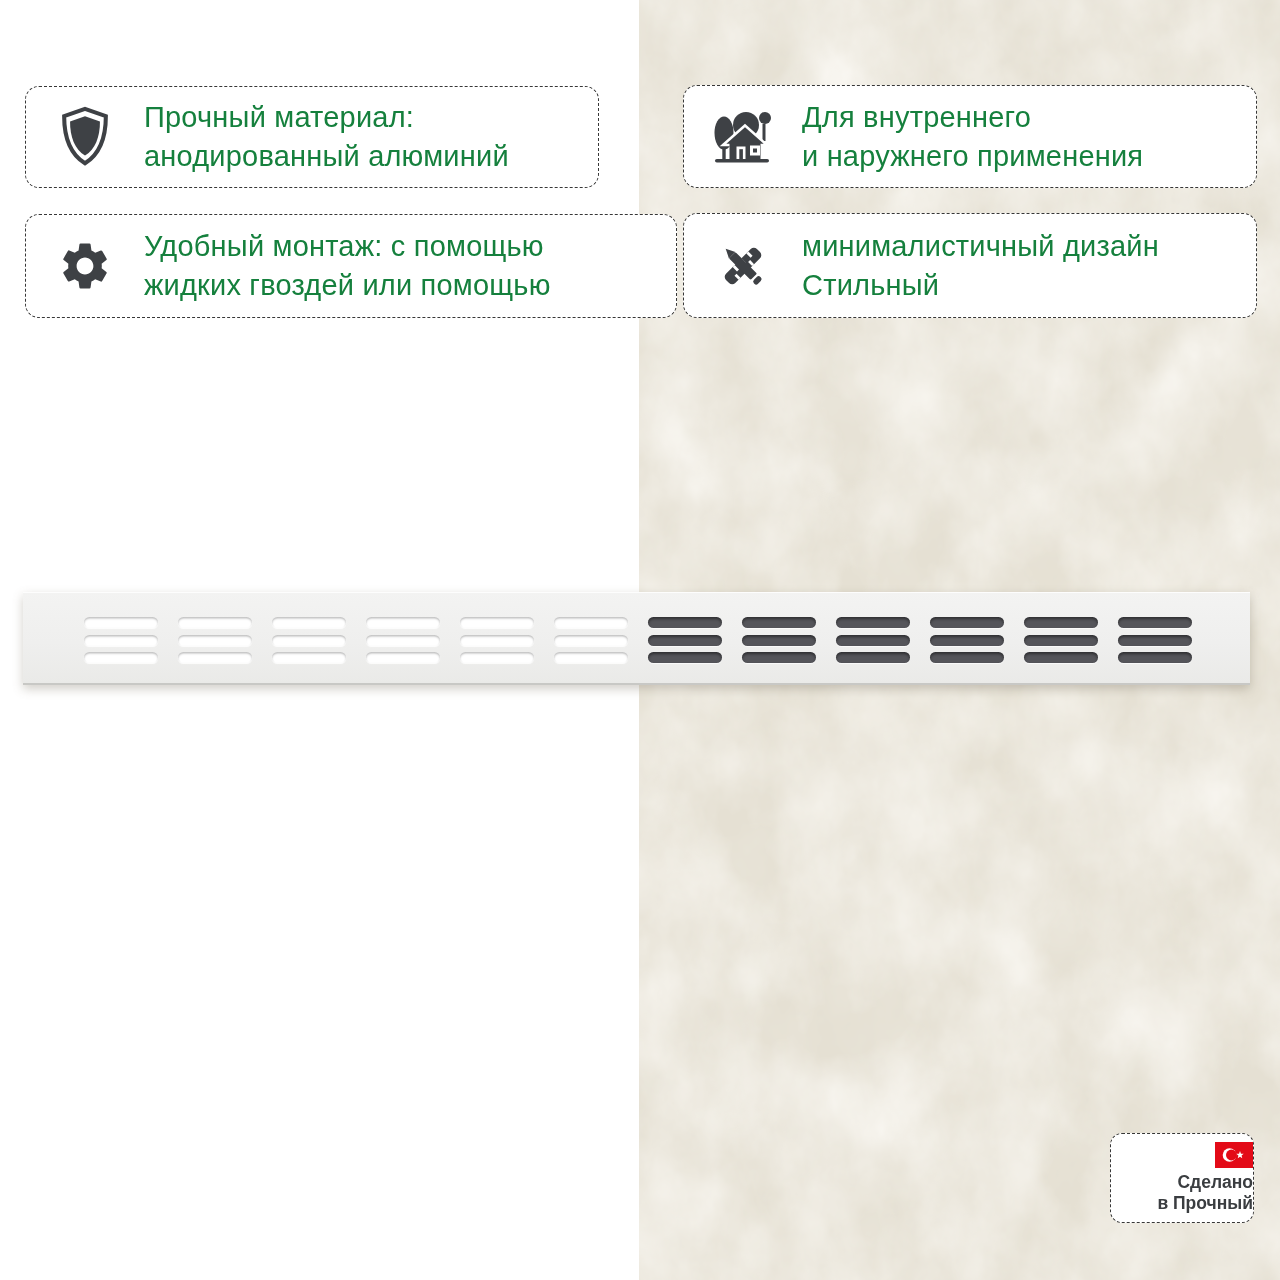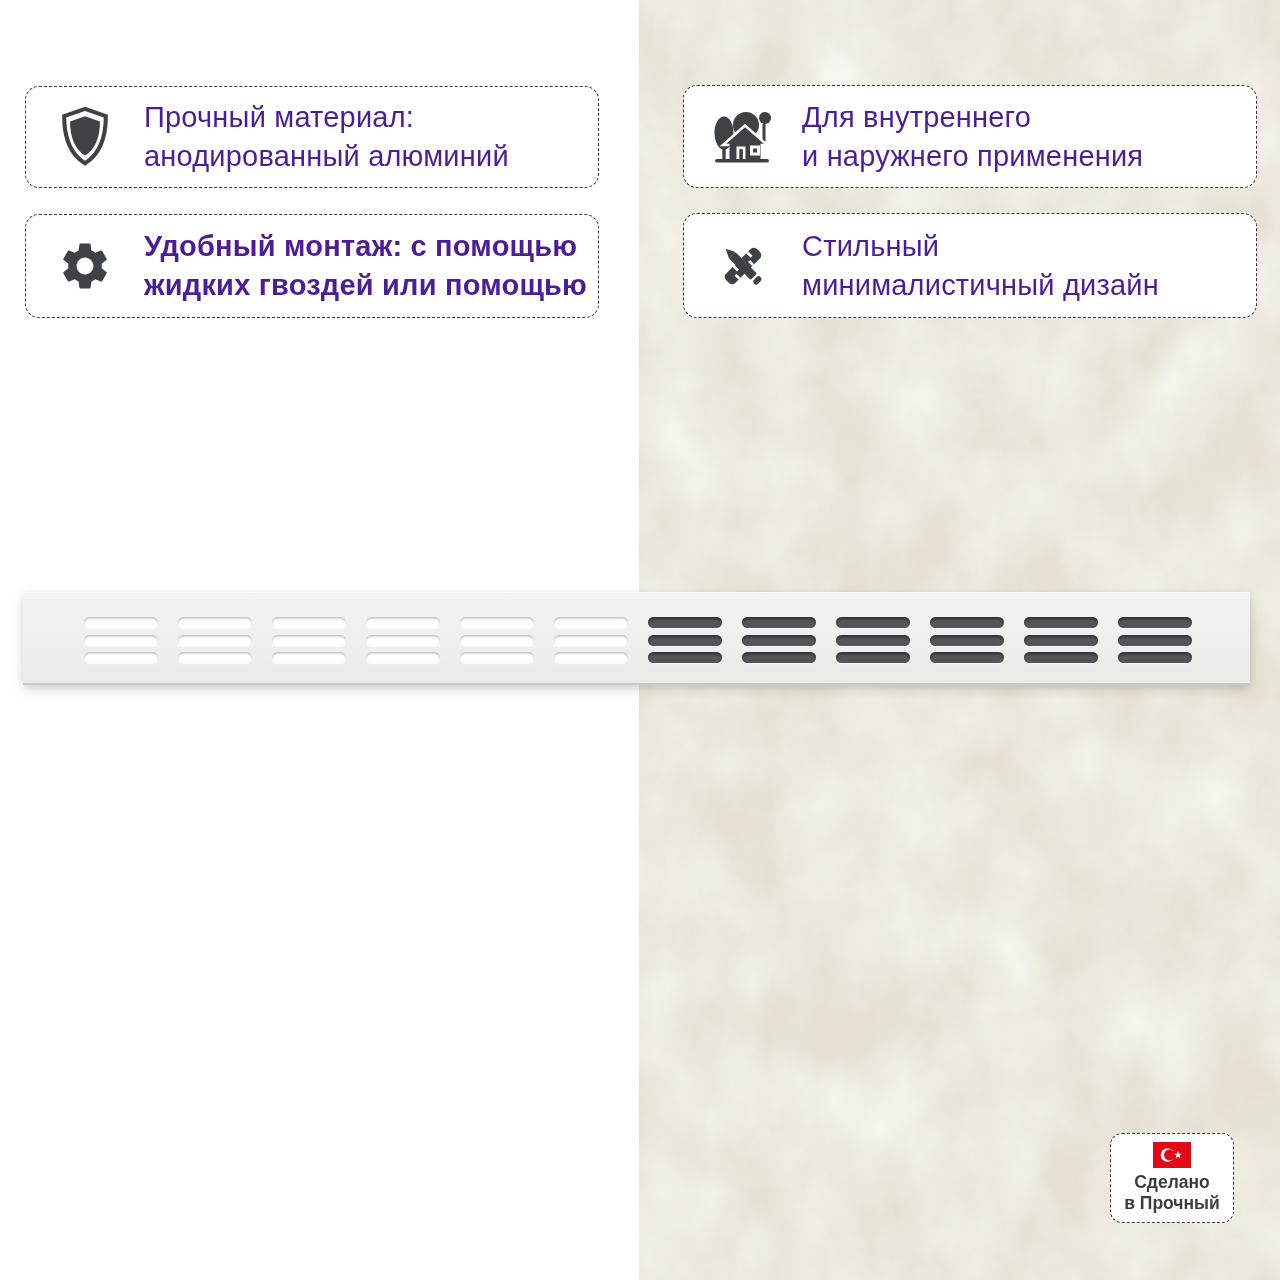--- a/index.html
+++ b/index.html
@@ -25,35 +25,35 @@
     position: absolute;
     background: #ffffff;
     border: 1.5px dashed #373737;
     border-radius: 14px;
     box-sizing: border-box;
     display: flex;
     align-items: center;
     z-index: 3;
   }
   .box1 { left: 25px;  top: 86px;  width: 574px; height: 102px; }
-  .box2 { left: 25px;  top: 214px; width: 574px; height: 104px; font-weight: bold; }
+  .box2 { left: 25px;  top: 214px; width: 652px; height: 104px; }
   .box3 { left: 683px; top: 85px;  width: 574px; height: 103px; align-items: center; }
   .box4 { left: 683px; top: 213px; width: 574px; height: 105px; }
 
   .icon-wrap {
     flex: 0 0 118px;
     display: flex; align-items: center; justify-content: center;
   }
   .ink { fill: #3e4145; }
   .ink-stroke { fill: none; stroke: #3e4145; }
 
   .feature-text {
     font-size: 29px;
     line-height: 39px;
-    color: #4c1d95;
+    color: #15803d;
     letter-spacing: 0.2px;
     white-space: nowrap;
   }
 
   
   .grille {
     position: absolute; left: 23px; top: 592px;
     width: 1227px; height: 91px;
     background: linear-gradient(180deg, #f3f3f2 0%, #efefee 55%, #eaeae8 100%);
     border-bottom: 2px solid #c8c8c5;
@@ -66,26 +66,26 @@
     box-shadow: inset 0 1.5px 2px rgba(0,0,0,0.25), 0 1px 1px rgba(255,255,255,0.9);
   }
   .slot.dark {
     background: #55555a;
     box-shadow: inset 0 2px 3px rgba(0,0,0,0.45), 0 1px 1px rgba(255,255,255,0.75);
   }
 
   
   .badge {
     position: absolute; left: 1110px; top: 1133px;
-    width: 124px; height: 90px;
+    width: 144px; height: 90px;
     background: #ffffff;
     border: 1.5px dashed #373737;
     border-radius: 12px;
     box-sizing: border-box;
-    display: flex; flex-direction: column; align-items: center;
+    display: flex; flex-direction: column; align-items: flex-end;
     padding-top: 8px;
     z-index: 3;
   }
   .badge .flag { display: block; }
   .badge-line {
     font-weight: bold;
     font-size: 17.5px;
     line-height: 21px;
     color: #3a3d40;
     text-align: center;
@@ -176,22 +176,22 @@
           <rect x="33" y="43.5" width="6.5" height="3.2" fill="#ffffff"></rect>
         </g>
         <g transform="rotate(-45 32 32)">
           <polygon class="ink" points="32,4 26.8,14.5 37.2,14.5"></polygon>
           <rect class="ink" x="26.8" y="14.5" width="10.4" height="35" rx="1.5"></rect>
           <rect class="ink" x="26.8" y="52" width="10.4" height="6.5" rx="3"></rect>
         </g>
       </svg>
     </div>
     <div class="feature-text">
+      <div>минималистичный дизайн</div>
       <div>Стильный</div>
-      <div>минималистичный дизайн</div>
     </div>
   </div>
 
   <div class="grille">
       <div class="slot light" style="left: 61px; top: 25px; width: 74px; height: 11px;"></div>
       <div class="slot light" style="left: 61px; top: 42.5px; width: 74px; height: 11px;"></div>
       <div class="slot light" style="left: 61px; top: 60px; width: 74px; height: 11px;"></div>
       <div class="slot light" style="left: 155px; top: 25px; width: 74px; height: 11px;"></div>
       <div class="slot light" style="left: 155px; top: 42.5px; width: 74px; height: 11px;"></div>
       <div class="slot light" style="left: 155px; top: 60px; width: 74px; height: 11px;"></div>

